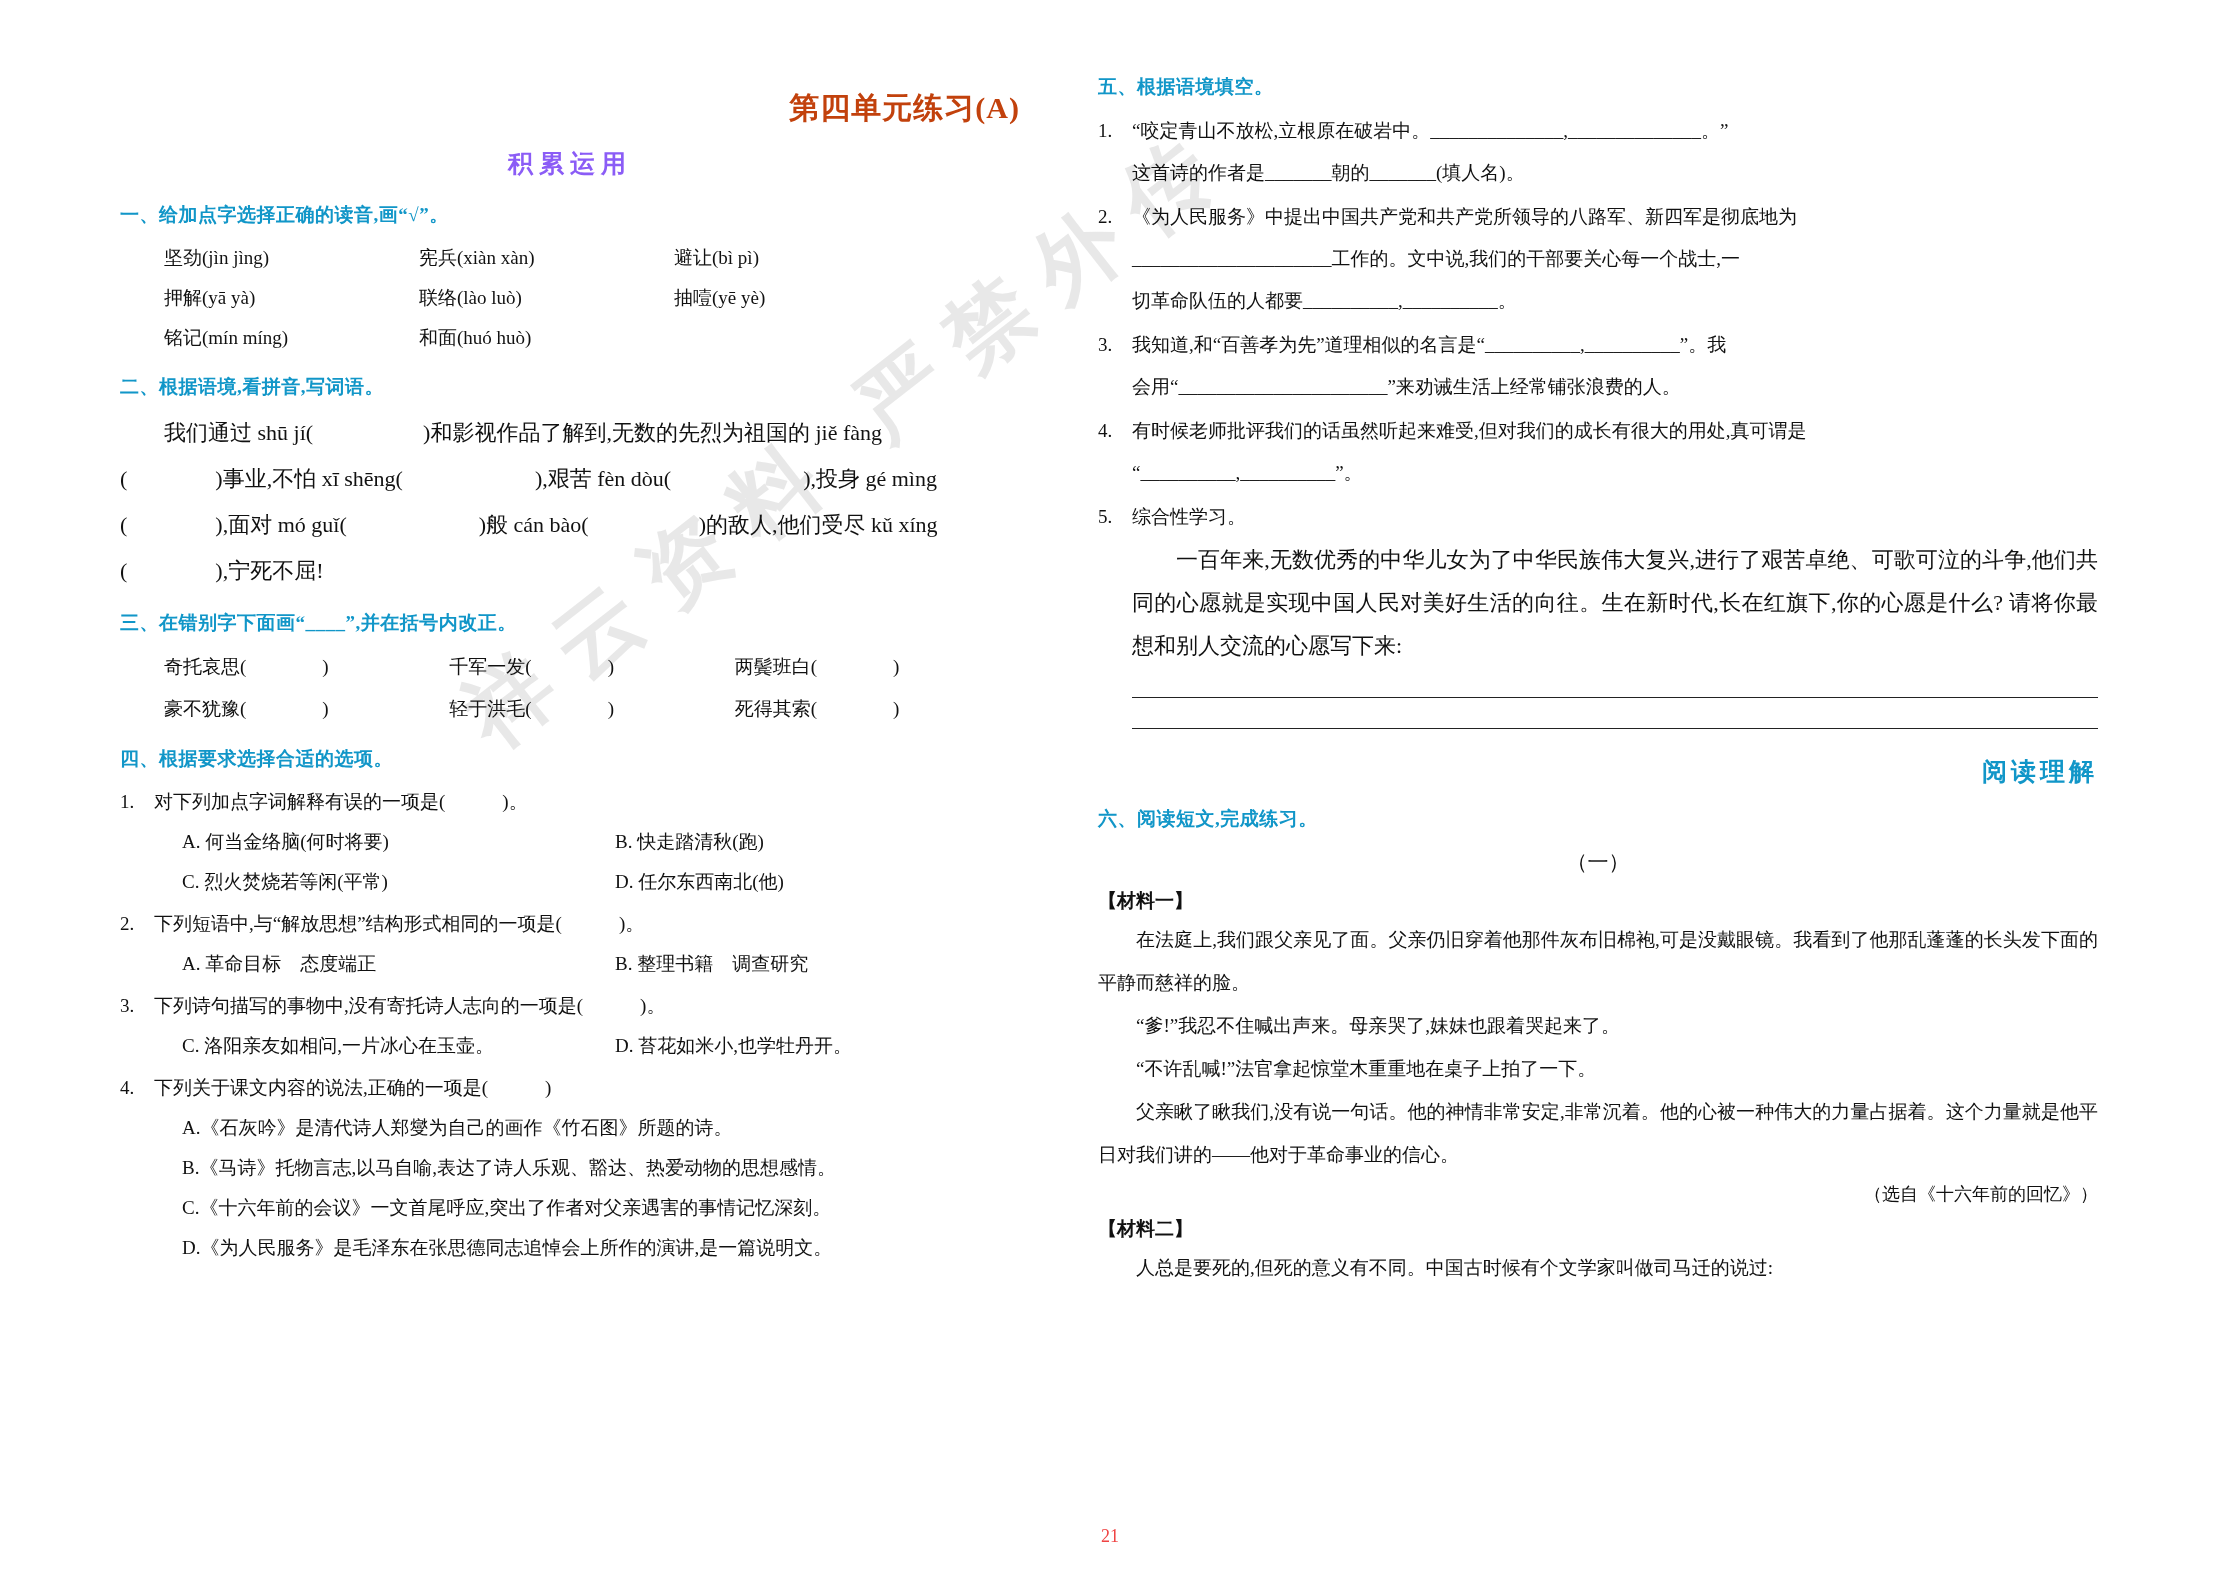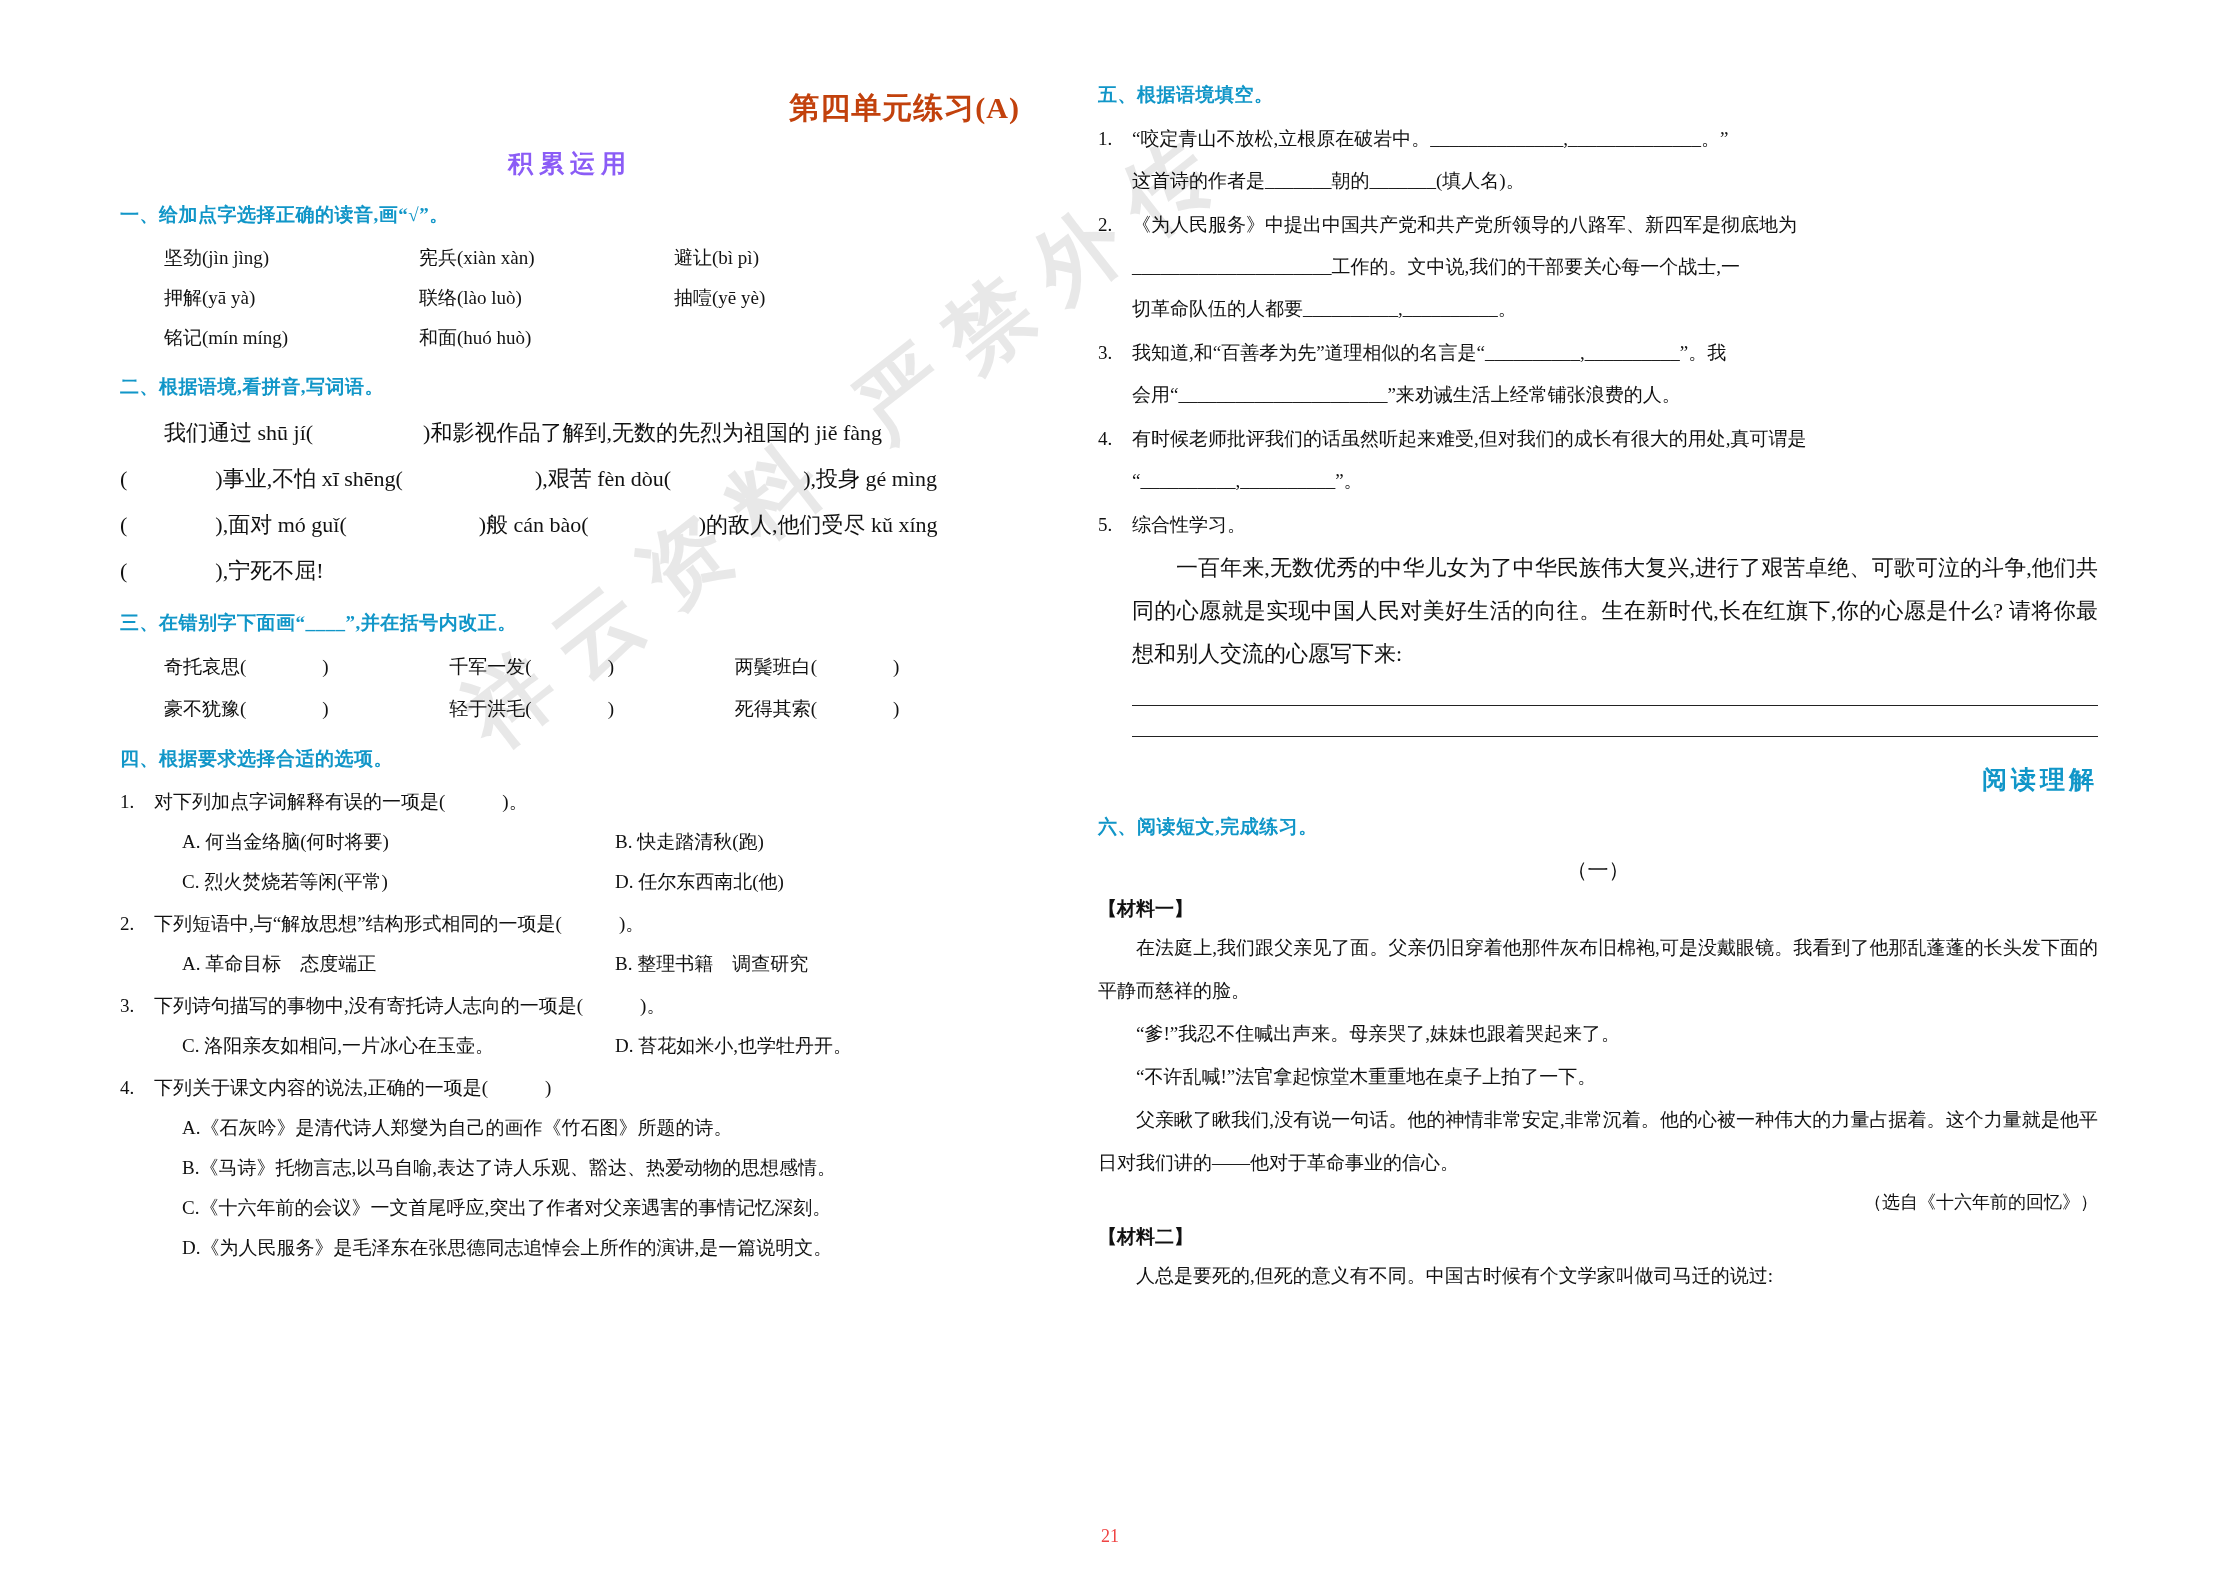--- a/index.html
+++ b/index.html
@@ -191,21 +191,21 @@
             <div style="padding-left:28px;">A.《石灰吟》是清代诗人郑燮为自己的画作《竹石图》所题的诗。</div>
             <div style="padding-left:28px;">B.《马诗》托物言志,以马自喻,表达了诗人乐观、豁达、热爱动物的思想感情。</div>
             <div style="padding-left:28px;">C.《十六年前的会议》一文首尾呼应,突出了作者对父亲遇害的事情记忆深刻。</div>
             <div style="padding-left:28px;">D.《为人民服务》是毛泽东在张思德同志追悼会上所作的演讲,是一篇说明文。</div>
           </span>
         </li>
       </ul>
     </div>
 
     <div class="col col-right">
-      <div class="sec-head" style="margin-top:12px;">五、根据语境填空。</div>
+      <div class="sec-head" style="margin-top:4px;">五、根据语境填空。</div>
       <ul class="right-list">
         <li>
           <span class="n">1.</span>
           <span class="body">
             <div>“咬定青山不放松,立根原在破岩中。______________,______________。”</div>
             <div>这首诗的作者是_______朝的_______(填人名)。</div>
           </span>
         </li>
         <li>
           <span class="n">2.</span>

